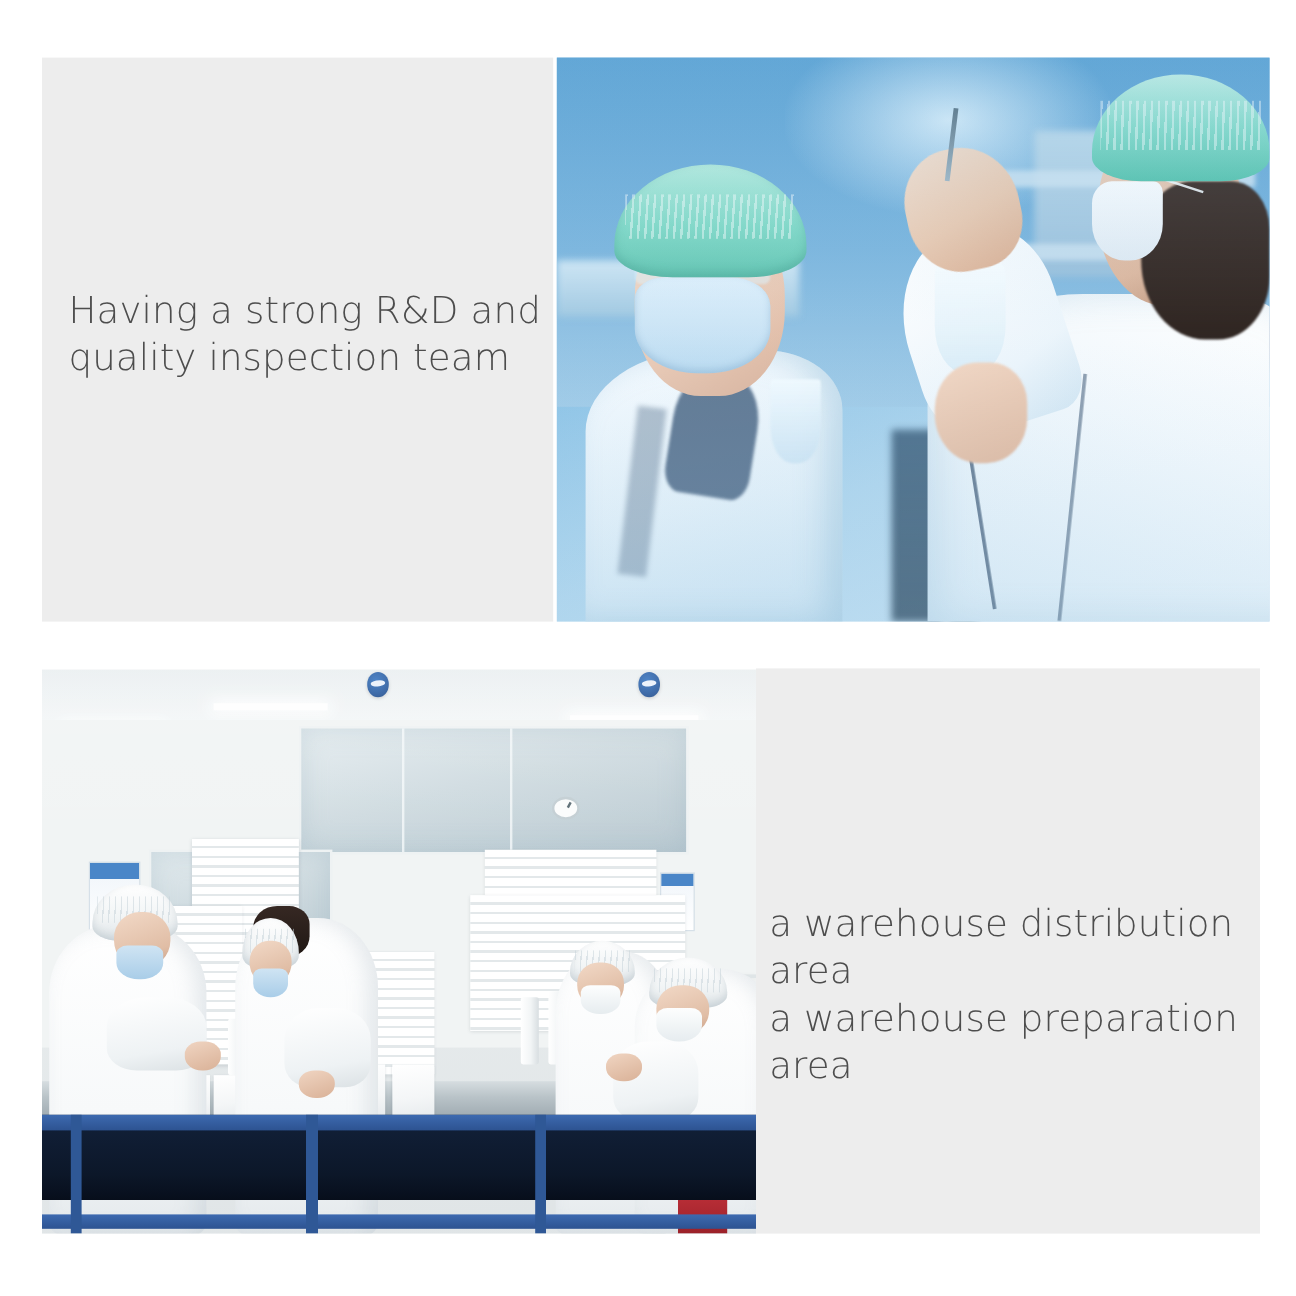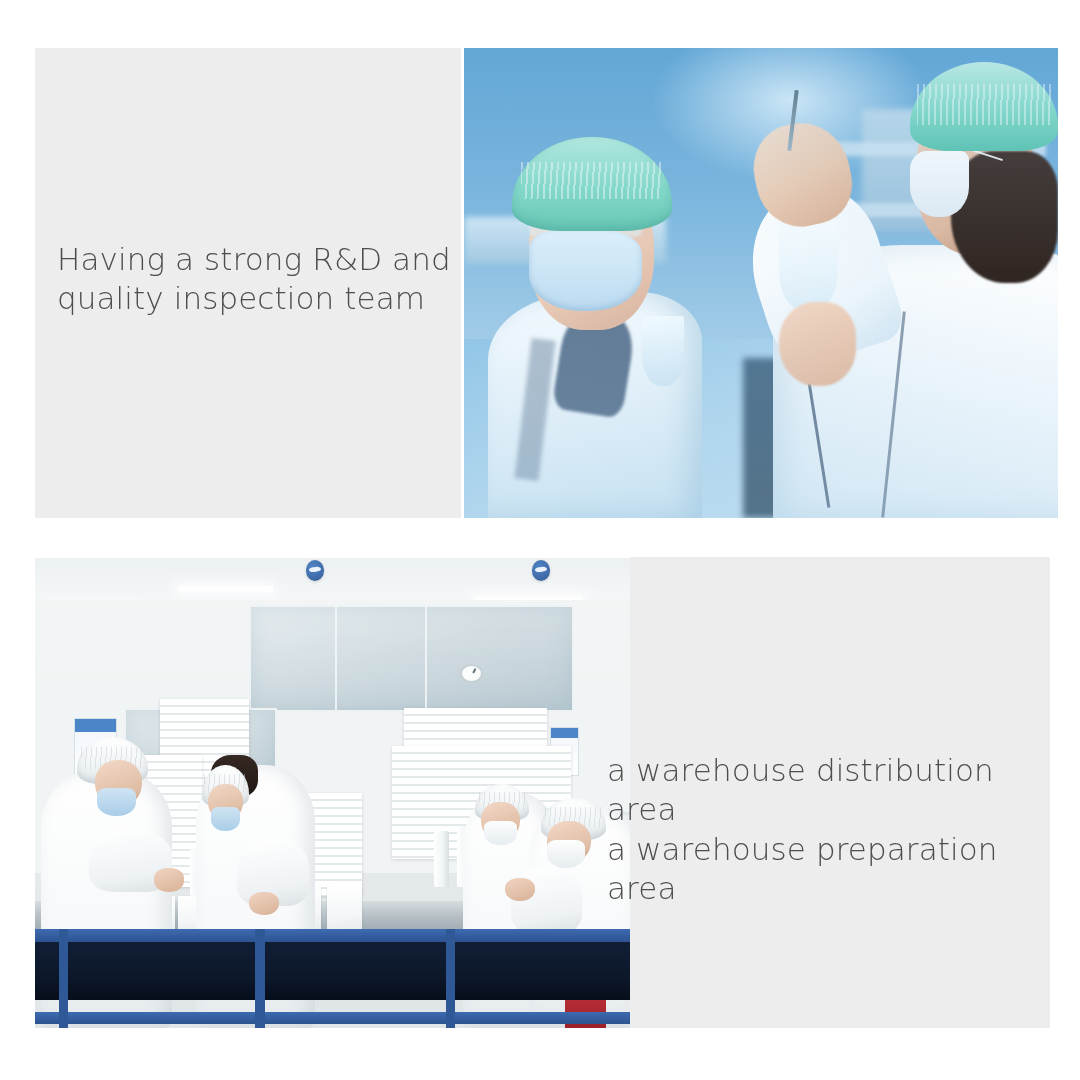--- a/index.html
+++ b/index.html
@@ -507,14 +507,14 @@
   <div class="blue-rail" style="top:96.5%;"></div>
   <div class="blue-leg" style="left:4%;  top:79%; height:21%;"></div>
   <div class="blue-leg" style="left:37%; top:79%; height:21%;"></div>
   <div class="blue-leg" style="left:69%; top:79%; height:21%;"></div>
 
   <div class="floor-glow"></div>
 </div>
 
 <div class="panel gray-panel" style="left:630px; top:557px; width:420px; height:471px;"></div>
 
-<div class="caption" style="left:607px; top:751px; width:410px;">a warehouse distribution area
+<div class="caption" style="left:641px; top:751px; width:410px;">a warehouse distribution area
 a warehouse preparation area</div>
 
 </body></html>

